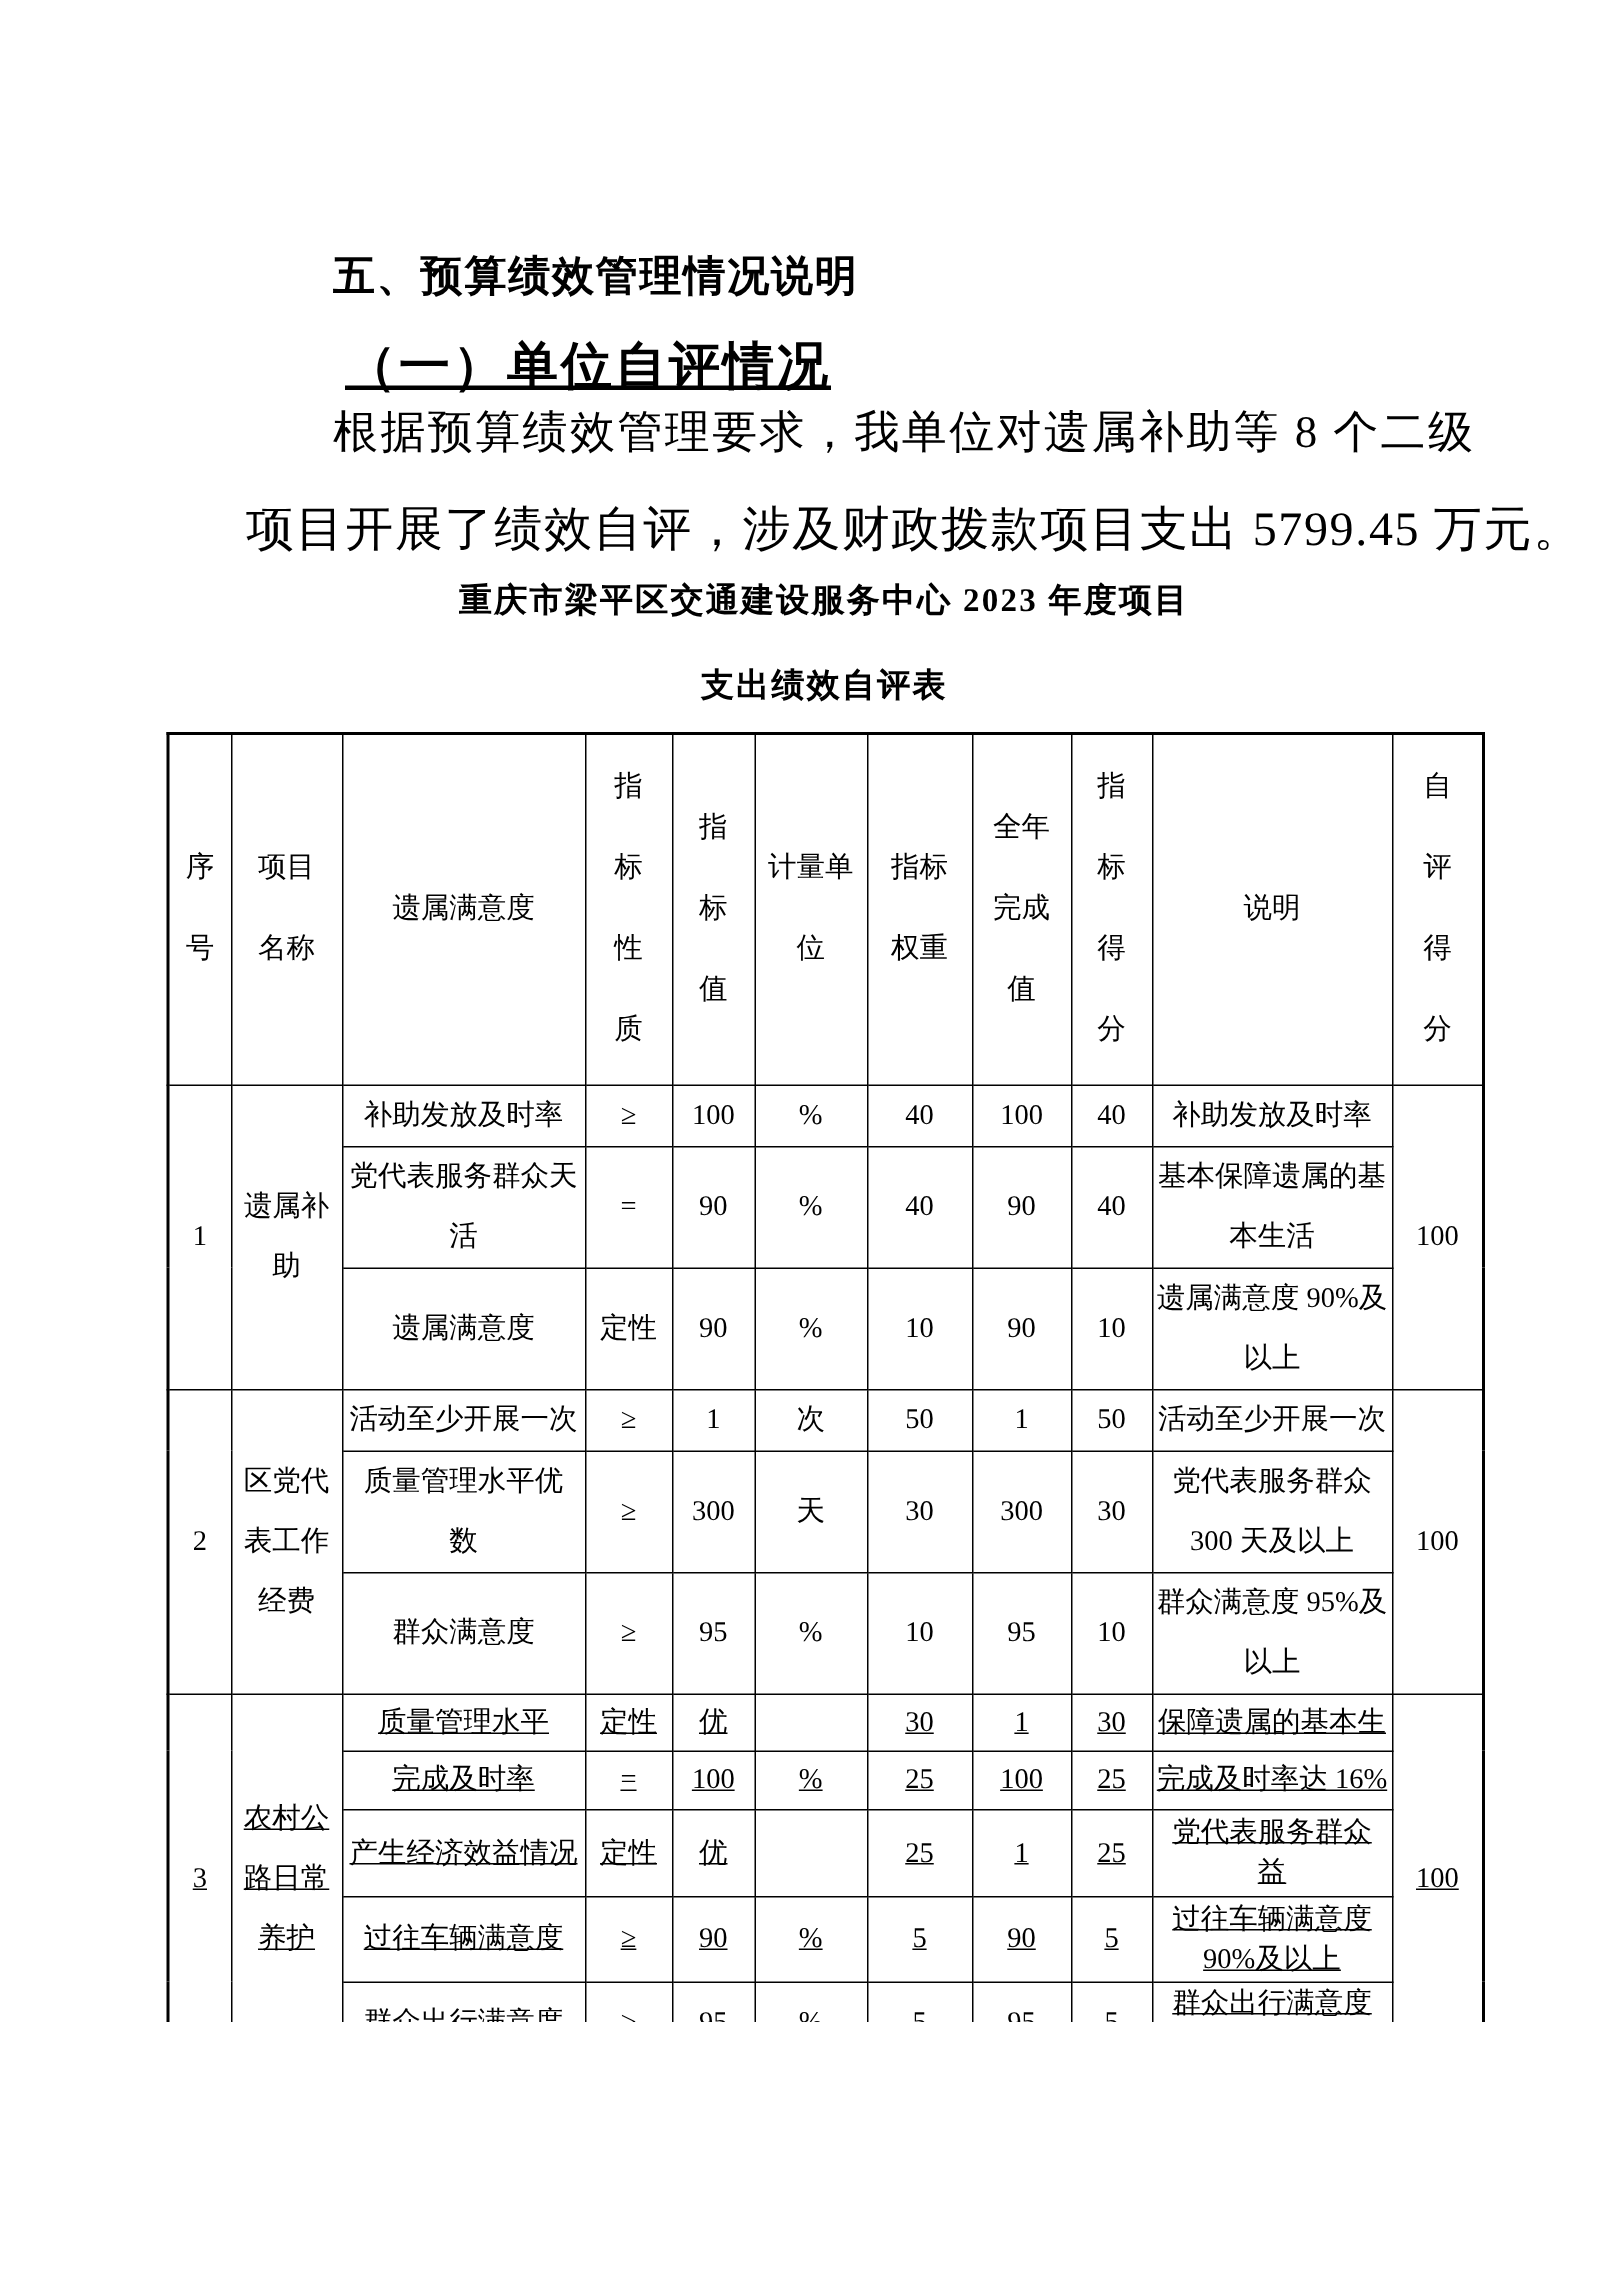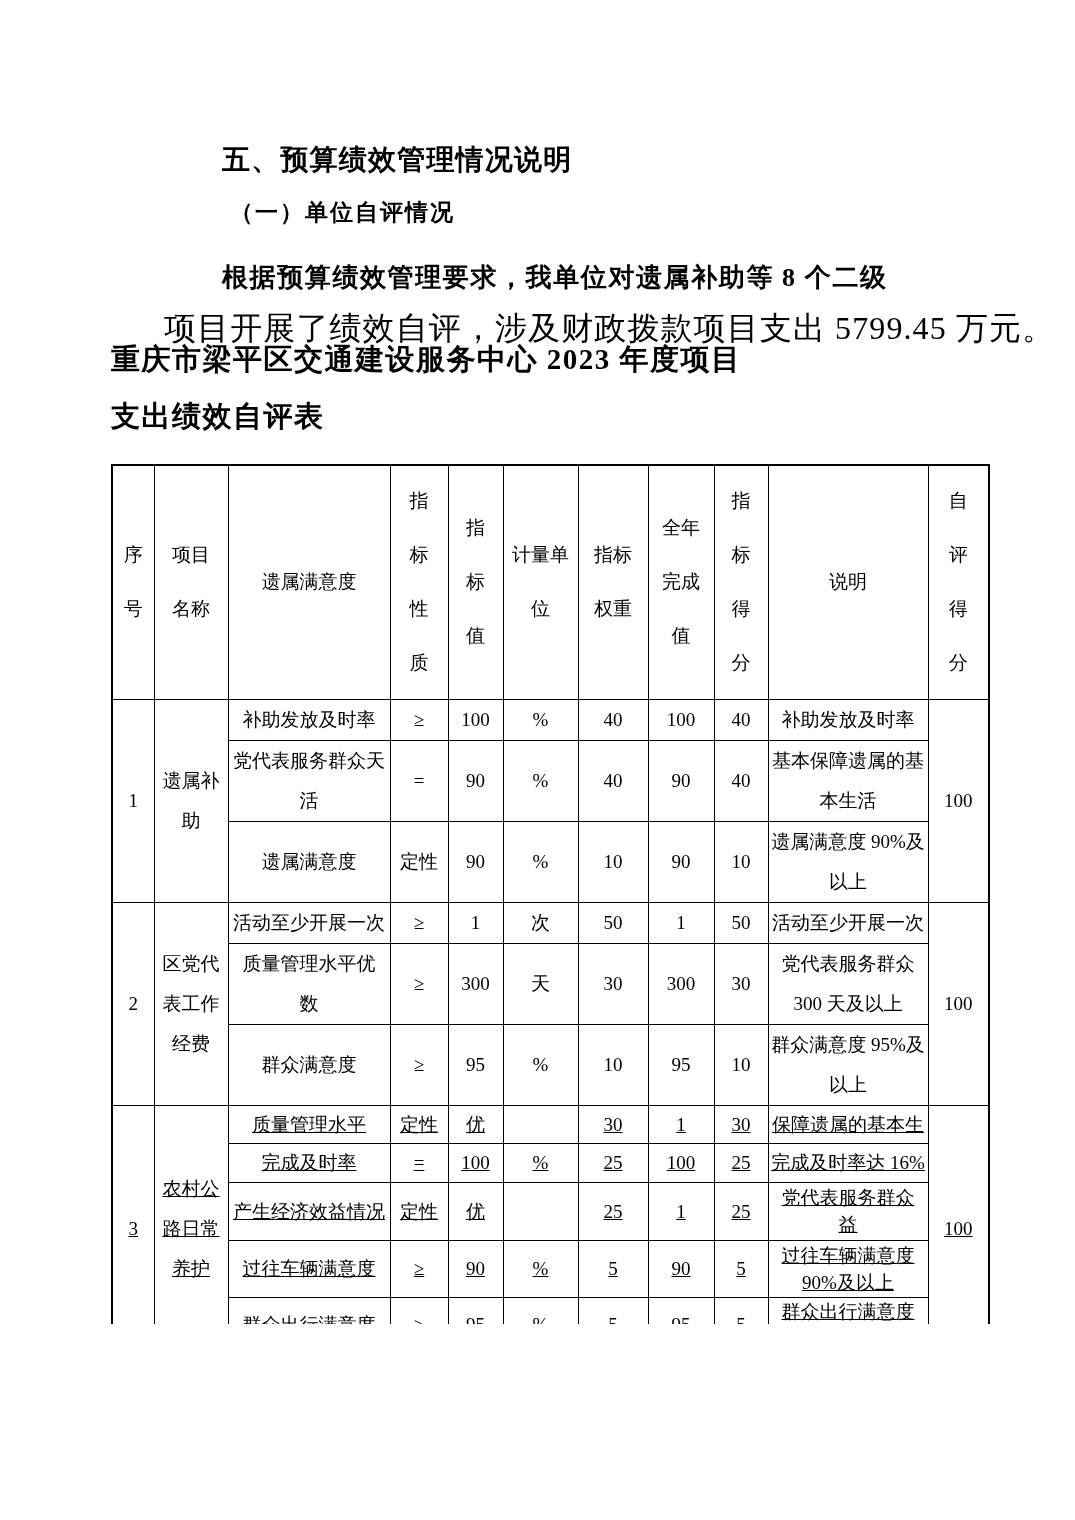--- a/index.html
+++ b/index.html
@@ -4,43 +4,45 @@
 <style>
   html,body{margin:0;padding:0;background:#ffffff;}
   .page{
     position:relative;
     width:1075px;
     height:1324px;
     background:#ffffff;
     font-family:"Liberation Serif","DejaVu Serif",serif;
     color:#000;
     overflow:hidden;
+    margin-top:24px;
   }
   .h1{
     position:absolute;left:222px;top:141px;
     font-family:"Liberation Sans","DejaVu Sans",sans-serif;
     font-weight:bold;font-size:28px;letter-spacing:1.2px;
     white-space:nowrap;
   }
   .h2{
     position:absolute;left:230px;top:197px;
-    font-weight:bold;font-size:23px;letter-spacing:2px;
+    font-weight:bold;font-size:34px;letter-spacing:2px;
     white-space:nowrap;
+    text-decoration:underline;
   }
   .para-line1{
-    position:absolute;left:222px;top:260px;
-    font-size:26px;letter-spacing:1.6px;white-space:nowrap;font-weight:bold;
+    position:absolute;left:222px;top:244px;
+    font-size:30px;letter-spacing:1.6px;white-space:nowrap;
   }
   .para-line2{
     position:absolute;left:164px;top:307px;
     font-size:32px;letter-spacing:1.1px;white-space:nowrap;
   }
   .table-title{
-    position:absolute;left:111px;top:331px;width:877px;
-    font-weight:bold;font-size:29px;
+    position:absolute;left:111px;top:347px;width:877px;
+    text-align:center;font-weight:bold;font-size:22px;
     line-height:57px;letter-spacing:1.5px;
     white-space:pre-line;
   }
   table.perf{
     position:absolute;left:111px;top:464px;
     width:877px;
     border-collapse:collapse;
     table-layout:fixed;
     border:2px solid #000;
   }

